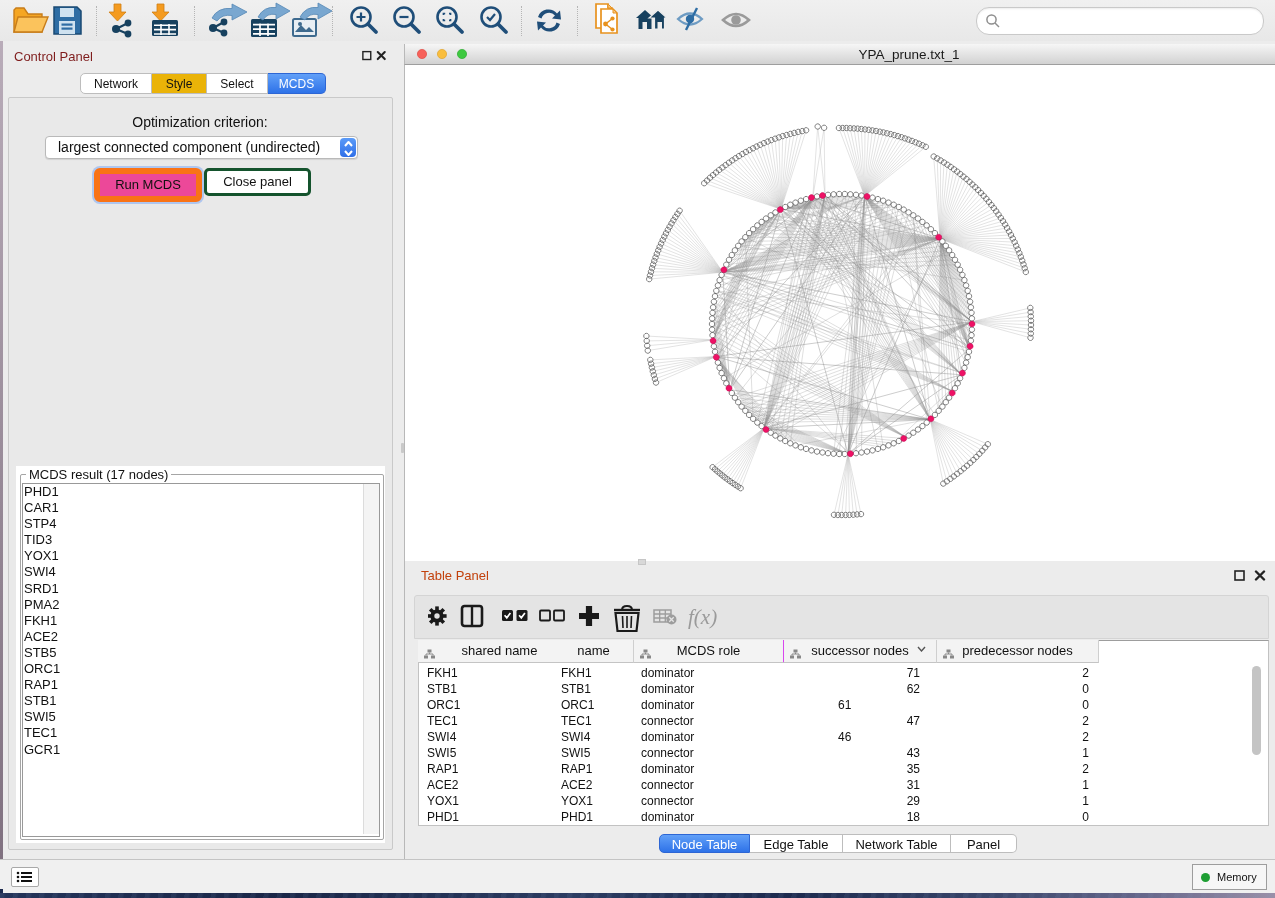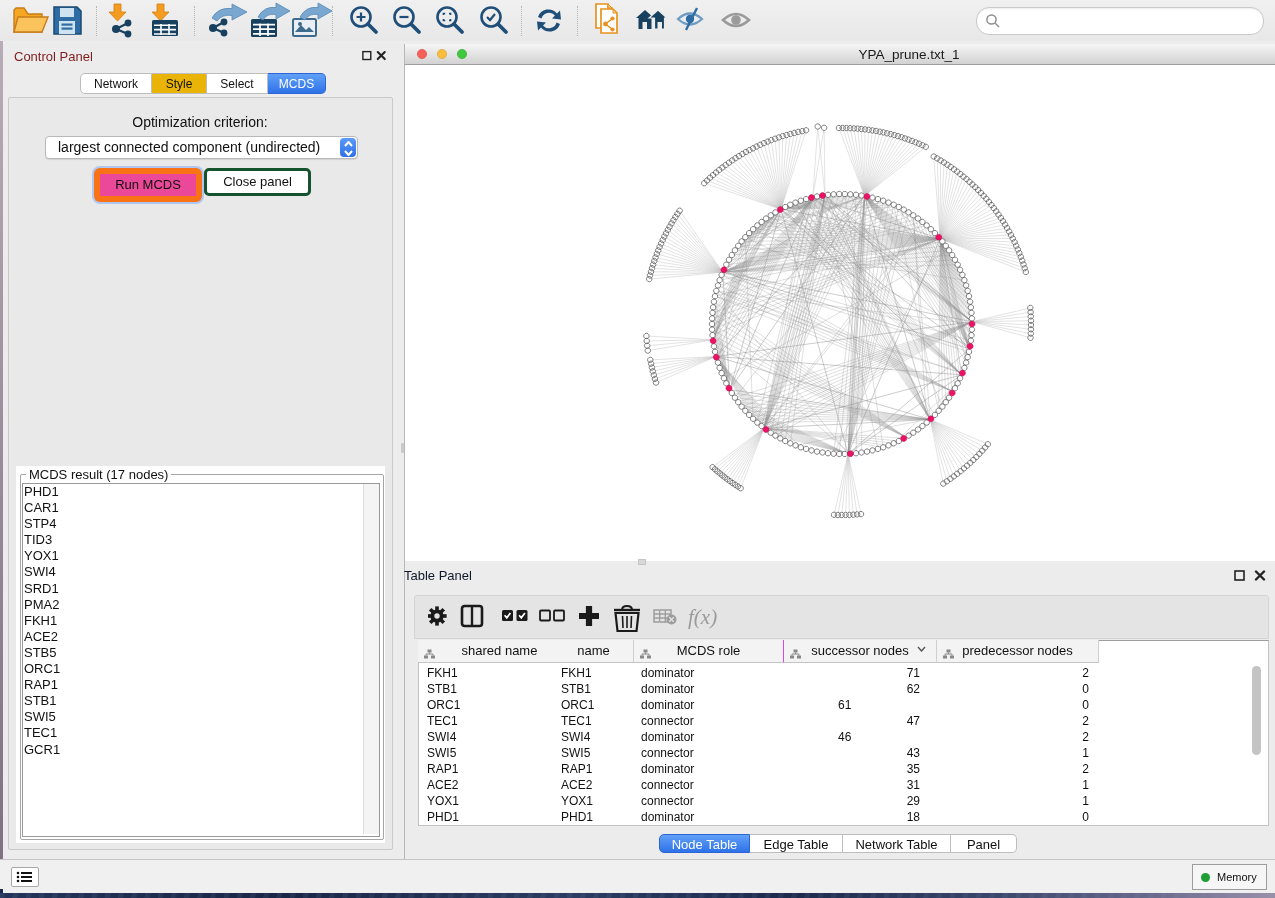--- a/index.html
+++ b/index.html
@@ -198,21 +198,21 @@
 </div>
 <svg style="position:absolute;left:405px;top:64px" width="870" height="497" viewBox="405 64 870 497">
     <path d="M781.0 209.2L888.5 202.6M781.0 209.2L883.2 200.7M781.0 209.2L877.9 199.1M781.0 209.2L872.5 197.6M781.0 209.2L867.0 196.4M781.0 209.2L861.5 195.5M781.0 209.2L856.0 194.8M781.0 209.2L850.4 194.3M781.0 209.2L844.8 194.0M781.0 209.2L839.2 194.0M781.0 209.2L833.6 194.3M781.0 209.2L828.0 194.8M781.0 209.2L822.5 195.5M781.0 209.2L817.0 196.4M781.0 209.2L811.5 197.6M781.0 209.2L713.1 307.3M781.0 209.2L712.5 312.8M781.0 209.2L712.1 318.4M781.0 209.2L712.0 324.0M781.0 209.2L712.1 329.6M781.0 209.2L741.6 241.4M781.0 209.2L738.2 245.8M781.0 209.2L734.9 250.3M781.0 209.2L731.8 255.0M781.0 209.2L729.0 259.8M781.0 209.2L726.3 264.7M781.0 209.2L723.9 269.8M781.0 209.2L721.6 274.9M781.0 209.2L898.8 207.0M781.0 209.2L893.7 204.7M864.6 196.0L966.1 362.6M864.6 196.0L967.7 357.2M864.6 196.0L969.0 351.8M864.6 196.0L970.1 346.3M864.6 196.0L970.9 340.7M864.6 196.0L971.5 335.2M864.6 196.0L971.9 329.6M864.6 196.0L972.0 324.0M864.6 196.0L971.9 318.4M864.6 196.0L971.5 312.8M864.6 196.0L970.9 307.3M864.6 196.0L970.1 301.7M864.6 196.0L969.0 296.2M864.6 196.0L967.7 290.8M864.6 196.0L966.1 285.4M864.6 196.0L833.6 453.7M864.6 196.0L839.2 454.0M864.6 196.0L844.8 454.0M864.6 196.0L850.4 453.7M864.6 196.0L856.0 453.2M864.6 196.0L861.5 452.5M864.6 196.0L964.4 280.1M864.6 196.0L962.4 274.9M864.6 196.0L960.1 269.8M864.6 196.0L957.7 264.7M864.6 196.0L749.1 233.1M864.6 196.0L745.3 237.2M864.6 196.0L741.6 241.4M864.6 196.0L738.2 245.8M940.1 238.7L938.7 410.8M940.1 238.7L942.4 406.6M940.1 238.7L945.8 402.2M940.1 238.7L949.1 397.7M940.1 238.7L952.2 393.0M940.1 238.7L955.0 388.2M940.1 238.7L957.7 383.3M940.1 238.7L960.1 378.2M940.1 238.7L770.7 215.3M940.1 238.7L766.0 218.5M940.1 238.7L761.6 221.9M940.1 238.7L757.3 225.4M940.1 238.7L753.1 229.2M940.1 238.7L749.1 233.1M940.1 238.7L745.3 237.2M940.1 238.7L741.6 241.4M940.1 238.7L738.2 245.8M940.1 238.7L734.9 250.3M940.1 238.7L731.8 255.0M940.1 238.7L729.0 259.8M940.1 238.7L726.3 264.7M940.1 238.7L966.1 362.6M940.1 238.7L967.7 357.2M940.1 238.7L969.0 351.8M940.1 238.7L970.1 346.3M940.1 238.7L970.9 340.7M940.1 238.7L971.5 335.2M940.1 238.7L971.9 329.6M940.1 238.7L972.0 324.0M940.1 238.7L971.9 318.4M940.1 238.7L971.5 312.8M940.1 238.7L970.9 307.3M940.1 238.7L970.1 301.7M940.1 238.7L969.0 296.2M940.1 238.7L967.7 290.8M940.1 238.7L966.1 285.4M940.1 238.7L723.9 269.8M940.1 238.7L721.6 274.9M940.1 238.7L719.6 280.1M940.1 238.7L717.9 285.4M940.1 238.7L712.5 312.8M940.1 238.7L712.1 318.4M940.1 238.7L712.0 324.0M940.1 238.7L712.1 329.6M940.1 238.7L712.5 335.2M972.0 321.7L822.5 195.5M972.0 321.7L817.0 196.4M972.0 321.7L811.5 197.6M972.0 321.7L806.1 199.1M972.0 321.7L800.8 200.7M972.0 321.7L734.9 397.7M972.0 321.7L738.2 402.2M972.0 321.7L741.6 406.6M972.0 321.7L745.3 410.8M972.0 321.7L749.1 414.9M972.0 321.7L753.1 418.8M972.0 321.7L757.3 422.6M972.0 321.7L761.6 426.1M972.0 321.7L766.0 429.5M972.0 321.7L770.7 432.7M972.0 321.7L775.4 435.6M930.2 419.5L828.0 194.8M930.2 419.5L822.5 195.5M930.2 419.5L817.0 196.4M930.2 419.5L811.5 197.6M930.2 419.5L806.1 199.1M930.2 419.5L800.8 200.7M930.2 419.5L795.5 202.6M930.2 419.5L790.3 204.7M930.2 419.5L785.2 207.0M930.2 419.5L731.8 393.0M930.2 419.5L734.9 397.7M930.2 419.5L738.2 402.2M930.2 419.5L741.6 406.6M930.2 419.5L745.3 410.8M930.2 419.5L749.1 414.9M930.2 419.5L753.1 418.8M930.2 419.5L757.3 422.6M930.2 419.5L913.3 215.3M848.1 453.9L908.6 212.4M848.1 453.9L903.7 209.6M848.1 453.9L898.8 207.0M848.1 453.9L893.7 204.7M848.1 453.9L888.5 202.6M848.1 453.9L883.2 200.7M848.1 453.9L877.9 199.1M848.1 453.9L872.5 197.6M848.1 453.9L867.0 196.4M848.1 453.9L861.5 195.5M848.1 453.9L856.0 194.8M848.1 453.9L738.2 402.2M848.1 453.9L741.6 406.6M848.1 453.9L745.3 410.8M848.1 453.9L749.1 414.9M848.1 453.9L753.1 418.8M848.1 453.9L757.3 422.6M848.1 453.9L761.6 426.1M848.1 453.9L766.0 429.5M848.1 453.9L770.7 432.7M848.1 453.9L775.4 435.6M848.1 453.9L716.3 290.8M764.1 428.1L883.2 447.3M764.1 428.1L888.5 445.4M764.1 428.1L893.7 443.3M764.1 428.1L898.8 441.0M764.1 428.1L903.7 438.4M764.1 428.1L872.5 197.6M764.1 428.1L867.0 196.4M764.1 428.1L861.5 195.5M764.1 428.1L856.0 194.8M764.1 428.1L850.4 194.3M764.1 428.1L844.8 194.0M764.1 428.1L839.2 194.0M764.1 428.1L833.6 194.3M764.1 428.1L828.0 194.8M764.1 428.1L822.5 195.5M764.1 428.1L817.0 196.4M764.1 428.1L811.5 197.6M764.1 428.1L806.1 199.1M764.1 428.1L926.7 225.4M764.1 428.1L922.4 221.9M716.1 356.5L753.1 418.8M716.1 356.5L757.3 422.6M716.1 356.5L761.6 426.1M716.1 356.5L766.0 429.5M716.1 356.5L770.7 432.7M716.1 356.5L775.4 435.6M716.1 356.5L780.3 438.4M716.1 356.5L785.2 441.0M716.1 356.5L790.3 443.3M713.0 339.8L775.4 212.4M713.0 339.8L770.7 215.3M713.0 339.8L766.0 218.5M713.0 339.8L761.6 221.9M713.0 339.8L757.3 225.4M713.0 339.8L753.1 229.2M713.0 339.8L749.1 233.1M713.0 339.8L745.3 237.2M722.8 272.2L957.7 264.7M722.8 272.2L955.0 259.8M722.8 272.2L952.2 255.0M722.8 272.2L949.1 250.3M722.8 272.2L945.8 245.8M722.8 272.2L942.4 241.4M722.8 272.2L926.7 225.4M722.8 272.2L922.4 221.9M722.8 272.2L918.0 218.5M722.8 272.2L913.3 215.3M722.8 272.2L908.6 212.4M722.8 272.2L903.7 209.6M722.8 272.2L898.8 207.0M722.8 272.2L893.7 204.7M722.8 272.2L888.5 202.6M722.8 272.2L883.2 200.7M722.8 272.2L877.9 199.1M722.8 272.2L872.5 197.6M812.8 197.3L712.5 312.8M812.8 197.3L712.1 318.4M812.8 197.3L712.0 324.0M812.8 197.3L712.1 329.6M812.8 197.3L712.5 335.2M812.8 197.3L713.1 340.7M812.8 197.3L713.9 346.3M812.8 197.3L715.0 351.8M812.8 197.3L716.3 357.2M812.8 197.3L717.9 362.6M812.8 197.3L719.6 367.9M812.8 197.3L757.3 422.6M825.0 195.1L761.6 426.1M825.0 195.1L766.0 429.5M825.0 195.1L770.7 432.7M825.0 195.1L775.4 435.6M825.0 195.1L780.3 438.4M825.0 195.1L785.2 441.0M825.0 195.1L790.3 443.3M825.0 195.1L757.3 225.4M825.0 195.1L753.1 229.2M825.0 195.1L749.1 233.1M825.0 195.1L745.3 237.2M825.0 195.1L741.6 241.4M729.8 389.6L715.0 296.2M729.8 389.6L713.9 301.7M729.8 389.6L713.1 307.3M729.8 389.6L712.5 312.8M729.8 389.6L712.1 318.4M729.8 389.6L712.0 324.0M729.8 389.6L712.1 329.6M729.8 389.6L712.5 335.2M729.8 389.6L713.1 340.7M729.8 389.6L713.9 346.3M729.8 389.6L715.0 351.8M969.6 348.8L934.9 233.1M969.6 348.8L930.9 229.2M969.6 348.8L926.7 225.4M969.6 348.8L922.4 221.9M969.6 348.8L918.0 218.5M969.6 348.8L913.3 215.3M969.6 348.8L908.6 212.4M969.6 348.8L903.7 209.6M969.6 348.8L898.8 207.0M961.7 374.8L806.1 199.1M961.7 374.8L800.8 200.7M961.7 374.8L795.5 202.6M961.7 374.8L790.3 204.7M961.7 374.8L785.2 207.0M961.7 374.8L780.3 209.6M961.7 374.8L775.4 212.4M961.7 374.8L770.7 215.3M961.7 374.8L766.0 218.5M953.0 391.7L726.3 264.7M953.0 391.7L723.9 269.8M953.0 391.7L721.6 274.9M953.0 391.7L719.6 280.1M953.0 391.7L717.9 285.4M953.0 391.7L716.3 290.8M953.0 391.7L715.0 296.2M905.8 437.3L713.9 301.7M905.8 437.3L713.1 307.3M905.8 437.3L712.5 312.8M905.8 437.3L712.1 318.4M905.8 437.3L712.0 324.0M905.8 437.3L712.1 329.6M905.8 437.3L712.5 335.2M905.8 437.3L713.1 340.7M905.8 437.3L713.9 346.3M970.1 346.3L745.3 237.2M723.9 378.2L949.1 250.3M738.2 245.8L964.4 280.1M717.9 362.6L800.8 447.3M715.0 296.2L942.4 241.4M753.1 229.2L971.9 329.6M717.9 362.6L753.1 229.2M930.9 418.8L795.5 445.4M883.2 447.3L844.8 194.0M716.3 290.8L850.4 194.3M723.9 269.8L970.9 340.7M962.4 373.1L716.3 290.8M753.1 418.8L745.3 237.2M850.4 194.3L942.4 406.6M926.7 422.6L913.3 215.3M955.0 259.8L888.5 202.6M833.6 453.7L942.4 241.4M893.7 443.3L957.7 383.3M721.6 274.9L969.0 351.8M971.5 312.8L883.2 200.7M962.4 373.1L715.0 296.2M734.9 397.7L888.5 202.6M712.5 335.2L850.4 453.7M822.5 195.5L877.9 448.9M972.0 324.0L716.3 290.8M934.9 414.9L795.5 202.6M938.7 410.8L893.7 204.7" stroke="#949494" stroke-width="0.5" fill="none" opacity="0.6"></path>
     <path d="M781.0 209.2L940.1 238.7M781.0 209.2L848.1 453.9M781.0 209.2L729.8 389.6M781.0 209.2L969.6 348.8M781.0 209.2L961.7 374.8M864.6 196.0L930.2 419.5M864.6 196.0L848.1 453.9M864.6 196.0L812.8 197.3M864.6 196.0L729.8 389.6M864.6 196.0L716.1 356.5M940.1 238.7L848.1 453.9M940.1 238.7L812.8 197.3M940.1 238.7L969.6 348.8M940.1 238.7L961.7 374.8M972.0 321.7L722.8 272.2M972.0 321.7L812.8 197.3M972.0 321.7L825.0 195.1M972.0 321.7L969.6 348.8M972.0 321.7L961.7 374.8M972.0 321.7L716.1 356.5M930.2 419.5L764.1 428.1M930.2 419.5L825.0 195.1M930.2 419.5L729.8 389.6M930.2 419.5L961.7 374.8M930.2 419.5L716.1 356.5M848.1 453.9L969.6 348.8M848.1 453.9L961.7 374.8M764.1 428.1L961.7 374.8M722.8 272.2L812.8 197.3M722.8 272.2L729.8 389.6M722.8 272.2L969.6 348.8M812.8 197.3L825.0 195.1M812.8 197.3L729.8 389.6M825.0 195.1L969.6 348.8M969.6 348.8L961.7 374.8M961.7 374.8L716.1 356.5" stroke="#8a8a8a" stroke-width="0.7" fill="none" opacity="0.62"></path>
     <path d="M781.0 209.2L806.1 130.3M781.0 209.2L802.2 131.1M781.0 209.2L798.2 131.9M781.0 209.2L794.3 132.9M781.0 209.2L790.4 133.9M781.0 209.2L786.6 135.0M781.0 209.2L782.7 136.1M781.0 209.2L778.9 137.4M781.0 209.2L775.1 138.7M781.0 209.2L771.3 140.1M781.0 209.2L767.6 141.6M781.0 209.2L763.9 143.1M781.0 209.2L760.2 144.8M781.0 209.2L756.6 146.5M781.0 209.2L753.0 148.3M781.0 209.2L749.4 150.1M781.0 209.2L745.9 152.0M781.0 209.2L742.4 154.0M781.0 209.2L738.9 156.1M781.0 209.2L735.5 158.2M781.0 209.2L732.2 160.4M781.0 209.2L728.9 162.7M781.0 209.2L725.6 165.1M781.0 209.2L722.4 167.5M781.0 209.2L719.2 169.9M781.0 209.2L716.1 172.5M781.0 209.2L713.0 175.1M781.0 209.2L710.0 177.7M781.0 209.2L707.1 180.5M781.0 209.2L704.2 183.2M864.6 196.0L925.8 146.8M864.6 196.0L922.4 145.2M864.6 196.0L919.0 143.7M864.6 196.0L915.5 142.3M864.6 196.0L912.0 140.9M864.6 196.0L908.5 139.6M864.6 196.0L905.0 138.4M864.6 196.0L901.5 137.2M864.6 196.0L897.9 136.1M864.6 196.0L894.3 135.1M864.6 196.0L890.7 134.1M864.6 196.0L887.1 133.3M864.6 196.0L883.4 132.4M864.6 196.0L879.8 131.7M864.6 196.0L876.1 131.0M864.6 196.0L872.4 130.4M864.6 196.0L868.7 129.8M864.6 196.0L865.0 129.4M864.6 196.0L861.3 129.0M864.6 196.0L857.6 128.6M864.6 196.0L853.9 128.4M864.6 196.0L850.1 128.2M864.6 196.0L846.4 128.0M864.6 196.0L842.7 128.0M864.6 196.0L838.9 128.0M940.1 238.7L1025.8 272.0M940.1 238.7L1024.7 268.2M940.1 238.7L1023.5 264.4M940.1 238.7L1022.2 260.6M940.1 238.7L1020.8 256.8M940.1 238.7L1019.4 253.1M940.1 238.7L1017.8 249.4M940.1 238.7L1016.2 245.8M940.1 238.7L1014.6 242.1M940.1 238.7L1012.8 238.5M940.1 238.7L1011.0 235.0M940.1 238.7L1009.1 231.5M940.1 238.7L1007.1 228.0M940.1 238.7L1005.1 224.6M940.1 238.7L1003.0 221.2M940.1 238.7L1000.8 217.9M940.1 238.7L998.5 214.6M940.1 238.7L996.2 211.3M940.1 238.7L993.8 208.1M940.1 238.7L991.4 205.0M940.1 238.7L988.9 201.9M940.1 238.7L986.3 198.8M940.1 238.7L983.6 195.8M940.1 238.7L980.9 192.9M940.1 238.7L978.1 190.0M940.1 238.7L975.3 187.2M940.1 238.7L972.4 184.5M940.1 238.7L969.5 181.8M940.1 238.7L966.5 179.1M940.1 238.7L963.4 176.6M940.1 238.7L960.3 174.1M940.1 238.7L957.2 171.6M940.1 238.7L954.0 169.3M940.1 238.7L950.7 166.9M940.1 238.7L947.4 164.7M940.1 238.7L944.0 162.5M940.1 238.7L940.6 160.4M940.1 238.7L937.2 158.4M940.1 238.7L933.7 156.5M972.0 321.7L1030.5 337.8M972.0 321.7L1030.8 333.6M972.0 321.7L1030.9 329.3M972.0 321.7L1031.0 325.0M972.0 321.7L1031.0 320.7M972.0 321.7L1030.8 316.4M972.0 321.7L1030.6 312.1M972.0 321.7L1030.3 307.9M930.2 419.5L943.3 483.6M930.2 419.5L946.8 481.3M930.2 419.5L950.4 478.8M930.2 419.5L953.8 476.4M930.2 419.5L957.2 473.8M930.2 419.5L960.6 471.2M930.2 419.5L963.9 468.4M930.2 419.5L967.1 465.7M930.2 419.5L970.3 462.8M930.2 419.5L973.4 459.9M930.2 419.5L976.4 456.9M930.2 419.5L979.4 453.8M930.2 419.5L982.3 450.7M930.2 419.5L985.1 447.5M930.2 419.5L987.8 444.2M848.1 453.9L834.0 514.8M848.1 453.9L837.9 515.0M848.1 453.9L841.7 515.0M848.1 453.9L845.6 515.0M848.1 453.9L849.4 514.9M848.1 453.9L853.3 514.7M848.1 453.9L857.1 514.4M848.1 453.9L861.0 514.1M764.1 428.1L712.6 467.2M764.1 428.1L715.0 469.3M764.1 428.1L717.4 471.4M764.1 428.1L719.9 473.4M764.1 428.1L722.3 475.4M764.1 428.1L724.8 477.4M764.1 428.1L727.4 479.3M764.1 428.1L730.0 481.2M764.1 428.1L732.6 483.0M764.1 428.1L735.2 484.8M764.1 428.1L737.9 486.5M764.1 428.1L740.6 488.2M716.1 356.5L650.3 359.9M716.1 356.5L651.1 363.7M716.1 356.5L651.9 367.5M716.1 356.5L652.8 371.3M716.1 356.5L653.8 375.1M716.1 356.5L654.9 378.9M716.1 356.5L656.0 382.6M713.0 339.8L646.4 336.0M713.0 339.8L646.7 340.9M713.0 339.8L647.2 345.7M713.0 339.8L647.8 350.6M722.8 272.2L679.6 210.7M722.8 272.2L677.5 213.8M722.8 272.2L675.4 217.0M722.8 272.2L673.4 220.2M722.8 272.2L671.5 223.4M722.8 272.2L669.6 226.7M722.8 272.2L667.8 229.9M722.8 272.2L666.0 233.3M722.8 272.2L664.3 236.6M722.8 272.2L662.7 240.0M722.8 272.2L661.1 243.5M722.8 272.2L659.6 246.9M722.8 272.2L658.2 250.4M722.8 272.2L656.8 253.9M722.8 272.2L655.5 257.5M722.8 272.2L654.3 261.0M722.8 272.2L653.1 264.6M722.8 272.2L652.0 268.2M722.8 272.2L651.0 271.8M722.8 272.2L650.0 275.5M722.8 272.2L649.2 279.1M812.8 197.3L817.7 126.5M812.8 197.3L824.1 127.8M825.0 195.1L817.7 126.5M825.0 195.1L824.1 127.8" stroke="#c2c2c2" stroke-width="0.5" fill="none" opacity="0.9"></path>
     <path d="M971.9 315.7a2.7 2.7 0 1 0 .01 0zM971.5 310.1a2.7 2.7 0 1 0 .01 0zM970.9 304.6a2.7 2.7 0 1 0 .01 0zM970.1 299.0a2.7 2.7 0 1 0 .01 0zM969.0 293.5a2.7 2.7 0 1 0 .01 0zM967.7 288.1a2.7 2.7 0 1 0 .01 0zM966.1 282.7a2.7 2.7 0 1 0 .01 0zM964.4 277.4a2.7 2.7 0 1 0 .01 0zM962.4 272.2a2.7 2.7 0 1 0 .01 0zM960.1 267.1a2.7 2.7 0 1 0 .01 0zM957.7 262.0a2.7 2.7 0 1 0 .01 0zM955.0 257.1a2.7 2.7 0 1 0 .01 0zM952.2 252.3a2.7 2.7 0 1 0 .01 0zM949.1 247.6a2.7 2.7 0 1 0 .01 0zM945.8 243.1a2.7 2.7 0 1 0 .01 0zM942.4 238.7a2.7 2.7 0 1 0 .01 0zM934.9 230.4a2.7 2.7 0 1 0 .01 0zM930.9 226.5a2.7 2.7 0 1 0 .01 0zM926.7 222.7a2.7 2.7 0 1 0 .01 0zM922.4 219.2a2.7 2.7 0 1 0 .01 0zM918.0 215.8a2.7 2.7 0 1 0 .01 0zM913.3 212.6a2.7 2.7 0 1 0 .01 0zM908.6 209.7a2.7 2.7 0 1 0 .01 0zM903.7 206.9a2.7 2.7 0 1 0 .01 0zM898.8 204.3a2.7 2.7 0 1 0 .01 0zM893.7 202.0a2.7 2.7 0 1 0 .01 0zM888.5 199.9a2.7 2.7 0 1 0 .01 0zM883.2 198.0a2.7 2.7 0 1 0 .01 0zM877.9 196.4a2.7 2.7 0 1 0 .01 0zM872.5 194.9a2.7 2.7 0 1 0 .01 0zM861.5 192.8a2.7 2.7 0 1 0 .01 0zM856.0 192.1a2.7 2.7 0 1 0 .01 0zM850.4 191.6a2.7 2.7 0 1 0 .01 0zM844.8 191.3a2.7 2.7 0 1 0 .01 0zM839.2 191.3a2.7 2.7 0 1 0 .01 0zM833.6 191.6a2.7 2.7 0 1 0 .01 0zM828.0 192.1a2.7 2.7 0 1 0 .01 0zM817.0 193.7a2.7 2.7 0 1 0 .01 0zM806.1 196.4a2.7 2.7 0 1 0 .01 0zM800.8 198.0a2.7 2.7 0 1 0 .01 0zM795.5 199.9a2.7 2.7 0 1 0 .01 0zM790.3 202.0a2.7 2.7 0 1 0 .01 0zM785.2 204.3a2.7 2.7 0 1 0 .01 0zM775.4 209.7a2.7 2.7 0 1 0 .01 0zM770.7 212.6a2.7 2.7 0 1 0 .01 0zM766.0 215.8a2.7 2.7 0 1 0 .01 0zM761.6 219.2a2.7 2.7 0 1 0 .01 0zM757.3 222.7a2.7 2.7 0 1 0 .01 0zM753.1 226.5a2.7 2.7 0 1 0 .01 0zM749.1 230.4a2.7 2.7 0 1 0 .01 0zM745.3 234.5a2.7 2.7 0 1 0 .01 0zM741.6 238.7a2.7 2.7 0 1 0 .01 0zM738.2 243.1a2.7 2.7 0 1 0 .01 0zM734.9 247.6a2.7 2.7 0 1 0 .01 0zM731.8 252.3a2.7 2.7 0 1 0 .01 0zM729.0 257.1a2.7 2.7 0 1 0 .01 0zM726.3 262.0a2.7 2.7 0 1 0 .01 0zM721.6 272.2a2.7 2.7 0 1 0 .01 0zM719.6 277.4a2.7 2.7 0 1 0 .01 0zM717.9 282.7a2.7 2.7 0 1 0 .01 0zM716.3 288.1a2.7 2.7 0 1 0 .01 0zM715.0 293.5a2.7 2.7 0 1 0 .01 0zM713.9 299.0a2.7 2.7 0 1 0 .01 0zM713.1 304.6a2.7 2.7 0 1 0 .01 0zM712.5 310.1a2.7 2.7 0 1 0 .01 0zM712.1 315.7a2.7 2.7 0 1 0 .01 0zM712.0 321.3a2.7 2.7 0 1 0 .01 0zM712.1 326.9a2.7 2.7 0 1 0 .01 0zM712.5 332.5a2.7 2.7 0 1 0 .01 0zM713.9 343.6a2.7 2.7 0 1 0 .01 0zM715.0 349.1a2.7 2.7 0 1 0 .01 0zM717.9 359.9a2.7 2.7 0 1 0 .01 0zM719.6 365.2a2.7 2.7 0 1 0 .01 0zM721.6 370.4a2.7 2.7 0 1 0 .01 0zM723.9 375.5a2.7 2.7 0 1 0 .01 0zM726.3 380.6a2.7 2.7 0 1 0 .01 0zM731.8 390.3a2.7 2.7 0 1 0 .01 0zM734.9 395.0a2.7 2.7 0 1 0 .01 0zM738.2 399.5a2.7 2.7 0 1 0 .01 0zM741.6 403.9a2.7 2.7 0 1 0 .01 0zM745.3 408.1a2.7 2.7 0 1 0 .01 0zM749.1 412.2a2.7 2.7 0 1 0 .01 0zM753.1 416.1a2.7 2.7 0 1 0 .01 0zM757.3 419.9a2.7 2.7 0 1 0 .01 0zM761.6 423.4a2.7 2.7 0 1 0 .01 0zM770.7 430.0a2.7 2.7 0 1 0 .01 0zM775.4 432.9a2.7 2.7 0 1 0 .01 0zM780.3 435.7a2.7 2.7 0 1 0 .01 0zM785.2 438.3a2.7 2.7 0 1 0 .01 0zM790.3 440.6a2.7 2.7 0 1 0 .01 0zM795.5 442.7a2.7 2.7 0 1 0 .01 0zM800.8 444.6a2.7 2.7 0 1 0 .01 0zM806.1 446.2a2.7 2.7 0 1 0 .01 0zM811.5 447.7a2.7 2.7 0 1 0 .01 0zM817.0 448.9a2.7 2.7 0 1 0 .01 0zM822.5 449.8a2.7 2.7 0 1 0 .01 0zM828.0 450.5a2.7 2.7 0 1 0 .01 0zM833.6 451.0a2.7 2.7 0 1 0 .01 0zM839.2 451.3a2.7 2.7 0 1 0 .01 0zM844.8 451.3a2.7 2.7 0 1 0 .01 0zM856.0 450.5a2.7 2.7 0 1 0 .01 0zM861.5 449.8a2.7 2.7 0 1 0 .01 0zM867.0 448.9a2.7 2.7 0 1 0 .01 0zM872.5 447.7a2.7 2.7 0 1 0 .01 0zM877.9 446.2a2.7 2.7 0 1 0 .01 0zM883.2 444.6a2.7 2.7 0 1 0 .01 0zM888.5 442.7a2.7 2.7 0 1 0 .01 0zM893.7 440.6a2.7 2.7 0 1 0 .01 0zM898.8 438.3a2.7 2.7 0 1 0 .01 0zM908.6 432.9a2.7 2.7 0 1 0 .01 0zM913.3 430.0a2.7 2.7 0 1 0 .01 0zM918.0 426.8a2.7 2.7 0 1 0 .01 0zM922.4 423.4a2.7 2.7 0 1 0 .01 0zM926.7 419.9a2.7 2.7 0 1 0 .01 0zM934.9 412.2a2.7 2.7 0 1 0 .01 0zM938.7 408.1a2.7 2.7 0 1 0 .01 0zM942.4 403.9a2.7 2.7 0 1 0 .01 0zM945.8 399.5a2.7 2.7 0 1 0 .01 0zM949.1 395.0a2.7 2.7 0 1 0 .01 0zM955.0 385.5a2.7 2.7 0 1 0 .01 0zM957.7 380.6a2.7 2.7 0 1 0 .01 0zM960.1 375.5a2.7 2.7 0 1 0 .01 0zM964.4 365.2a2.7 2.7 0 1 0 .01 0zM966.1 359.9a2.7 2.7 0 1 0 .01 0zM967.7 354.5a2.7 2.7 0 1 0 .01 0zM969.0 349.1a2.7 2.7 0 1 0 .01 0zM970.9 338.0a2.7 2.7 0 1 0 .01 0zM971.5 332.5a2.7 2.7 0 1 0 .01 0zM971.9 326.9a2.7 2.7 0 1 0 .01 0zM806.1 127.6a2.7 2.7 0 1 0 .01 0zM802.2 128.4a2.7 2.7 0 1 0 .01 0zM798.2 129.2a2.7 2.7 0 1 0 .01 0zM794.3 130.2a2.7 2.7 0 1 0 .01 0zM790.4 131.2a2.7 2.7 0 1 0 .01 0zM786.6 132.3a2.7 2.7 0 1 0 .01 0zM782.7 133.4a2.7 2.7 0 1 0 .01 0zM778.9 134.7a2.7 2.7 0 1 0 .01 0zM775.1 136.0a2.7 2.7 0 1 0 .01 0zM771.3 137.4a2.7 2.7 0 1 0 .01 0zM767.6 138.9a2.7 2.7 0 1 0 .01 0zM763.9 140.4a2.7 2.7 0 1 0 .01 0zM760.2 142.1a2.7 2.7 0 1 0 .01 0zM756.6 143.8a2.7 2.7 0 1 0 .01 0zM753.0 145.6a2.7 2.7 0 1 0 .01 0zM749.4 147.4a2.7 2.7 0 1 0 .01 0zM745.9 149.3a2.7 2.7 0 1 0 .01 0zM742.4 151.3a2.7 2.7 0 1 0 .01 0zM738.9 153.4a2.7 2.7 0 1 0 .01 0zM735.5 155.5a2.7 2.7 0 1 0 .01 0zM732.2 157.7a2.7 2.7 0 1 0 .01 0zM728.9 160.0a2.7 2.7 0 1 0 .01 0zM725.6 162.4a2.7 2.7 0 1 0 .01 0zM722.4 164.8a2.7 2.7 0 1 0 .01 0zM719.2 167.2a2.7 2.7 0 1 0 .01 0zM716.1 169.8a2.7 2.7 0 1 0 .01 0zM713.0 172.4a2.7 2.7 0 1 0 .01 0zM710.0 175.0a2.7 2.7 0 1 0 .01 0zM707.1 177.8a2.7 2.7 0 1 0 .01 0zM704.2 180.5a2.7 2.7 0 1 0 .01 0zM925.8 144.1a2.7 2.7 0 1 0 .01 0zM922.4 142.5a2.7 2.7 0 1 0 .01 0zM919.0 141.0a2.7 2.7 0 1 0 .01 0zM915.5 139.6a2.7 2.7 0 1 0 .01 0zM912.0 138.2a2.7 2.7 0 1 0 .01 0zM908.5 136.9a2.7 2.7 0 1 0 .01 0zM905.0 135.7a2.7 2.7 0 1 0 .01 0zM901.5 134.5a2.7 2.7 0 1 0 .01 0zM897.9 133.4a2.7 2.7 0 1 0 .01 0zM894.3 132.4a2.7 2.7 0 1 0 .01 0zM890.7 131.4a2.7 2.7 0 1 0 .01 0zM887.1 130.6a2.7 2.7 0 1 0 .01 0zM883.4 129.7a2.7 2.7 0 1 0 .01 0zM879.8 129.0a2.7 2.7 0 1 0 .01 0zM876.1 128.3a2.7 2.7 0 1 0 .01 0zM872.4 127.7a2.7 2.7 0 1 0 .01 0zM868.7 127.1a2.7 2.7 0 1 0 .01 0zM865.0 126.7a2.7 2.7 0 1 0 .01 0zM861.3 126.3a2.7 2.7 0 1 0 .01 0zM857.6 125.9a2.7 2.7 0 1 0 .01 0zM853.9 125.7a2.7 2.7 0 1 0 .01 0zM850.1 125.5a2.7 2.7 0 1 0 .01 0zM846.4 125.3a2.7 2.7 0 1 0 .01 0zM842.7 125.3a2.7 2.7 0 1 0 .01 0zM838.9 125.3a2.7 2.7 0 1 0 .01 0zM1025.8 269.3a2.7 2.7 0 1 0 .01 0zM1024.7 265.5a2.7 2.7 0 1 0 .01 0zM1023.5 261.7a2.7 2.7 0 1 0 .01 0zM1022.2 257.9a2.7 2.7 0 1 0 .01 0zM1020.8 254.1a2.7 2.7 0 1 0 .01 0zM1019.4 250.4a2.7 2.7 0 1 0 .01 0zM1017.8 246.7a2.7 2.7 0 1 0 .01 0zM1016.2 243.1a2.7 2.7 0 1 0 .01 0zM1014.6 239.4a2.7 2.7 0 1 0 .01 0zM1012.8 235.8a2.7 2.7 0 1 0 .01 0zM1011.0 232.3a2.7 2.7 0 1 0 .01 0zM1009.1 228.8a2.7 2.7 0 1 0 .01 0zM1007.1 225.3a2.7 2.7 0 1 0 .01 0zM1005.1 221.9a2.7 2.7 0 1 0 .01 0zM1003.0 218.5a2.7 2.7 0 1 0 .01 0zM1000.8 215.2a2.7 2.7 0 1 0 .01 0zM998.5 211.9a2.7 2.7 0 1 0 .01 0zM996.2 208.6a2.7 2.7 0 1 0 .01 0zM993.8 205.4a2.7 2.7 0 1 0 .01 0zM991.4 202.3a2.7 2.7 0 1 0 .01 0zM988.9 199.2a2.7 2.7 0 1 0 .01 0zM986.3 196.1a2.7 2.7 0 1 0 .01 0zM983.6 193.1a2.7 2.7 0 1 0 .01 0zM980.9 190.2a2.7 2.7 0 1 0 .01 0zM978.1 187.3a2.7 2.7 0 1 0 .01 0zM975.3 184.5a2.7 2.7 0 1 0 .01 0zM972.4 181.8a2.7 2.7 0 1 0 .01 0zM969.5 179.1a2.7 2.7 0 1 0 .01 0zM966.5 176.4a2.7 2.7 0 1 0 .01 0zM963.4 173.9a2.7 2.7 0 1 0 .01 0zM960.3 171.4a2.7 2.7 0 1 0 .01 0zM957.2 168.9a2.7 2.7 0 1 0 .01 0zM954.0 166.6a2.7 2.7 0 1 0 .01 0zM950.7 164.2a2.7 2.7 0 1 0 .01 0zM947.4 162.0a2.7 2.7 0 1 0 .01 0zM944.0 159.8a2.7 2.7 0 1 0 .01 0zM940.6 157.7a2.7 2.7 0 1 0 .01 0zM937.2 155.7a2.7 2.7 0 1 0 .01 0zM933.7 153.8a2.7 2.7 0 1 0 .01 0zM1030.5 335.1a2.7 2.7 0 1 0 .01 0zM1030.8 330.9a2.7 2.7 0 1 0 .01 0zM1030.9 326.6a2.7 2.7 0 1 0 .01 0zM1031.0 322.3a2.7 2.7 0 1 0 .01 0zM1031.0 318.0a2.7 2.7 0 1 0 .01 0zM1030.8 313.7a2.7 2.7 0 1 0 .01 0zM1030.6 309.4a2.7 2.7 0 1 0 .01 0zM1030.3 305.2a2.7 2.7 0 1 0 .01 0zM943.3 480.9a2.7 2.7 0 1 0 .01 0zM946.8 478.6a2.7 2.7 0 1 0 .01 0zM950.4 476.1a2.7 2.7 0 1 0 .01 0zM953.8 473.7a2.7 2.7 0 1 0 .01 0zM957.2 471.1a2.7 2.7 0 1 0 .01 0zM960.6 468.5a2.7 2.7 0 1 0 .01 0zM963.9 465.7a2.7 2.7 0 1 0 .01 0zM967.1 463.0a2.7 2.7 0 1 0 .01 0zM970.3 460.1a2.7 2.7 0 1 0 .01 0zM973.4 457.2a2.7 2.7 0 1 0 .01 0zM976.4 454.2a2.7 2.7 0 1 0 .01 0zM979.4 451.1a2.7 2.7 0 1 0 .01 0zM982.3 448.0a2.7 2.7 0 1 0 .01 0zM985.1 444.8a2.7 2.7 0 1 0 .01 0zM987.8 441.5a2.7 2.7 0 1 0 .01 0zM834.0 512.1a2.7 2.7 0 1 0 .01 0zM837.9 512.3a2.7 2.7 0 1 0 .01 0zM841.7 512.3a2.7 2.7 0 1 0 .01 0zM845.6 512.3a2.7 2.7 0 1 0 .01 0zM849.4 512.2a2.7 2.7 0 1 0 .01 0zM853.3 512.0a2.7 2.7 0 1 0 .01 0zM857.1 511.7a2.7 2.7 0 1 0 .01 0zM861.0 511.4a2.7 2.7 0 1 0 .01 0zM712.6 464.5a2.7 2.7 0 1 0 .01 0zM715.0 466.6a2.7 2.7 0 1 0 .01 0zM717.4 468.7a2.7 2.7 0 1 0 .01 0zM719.9 470.7a2.7 2.7 0 1 0 .01 0zM722.3 472.7a2.7 2.7 0 1 0 .01 0zM724.8 474.7a2.7 2.7 0 1 0 .01 0zM727.4 476.6a2.7 2.7 0 1 0 .01 0zM730.0 478.5a2.7 2.7 0 1 0 .01 0zM732.6 480.3a2.7 2.7 0 1 0 .01 0zM735.2 482.1a2.7 2.7 0 1 0 .01 0zM737.9 483.8a2.7 2.7 0 1 0 .01 0zM740.6 485.5a2.7 2.7 0 1 0 .01 0zM650.3 357.2a2.7 2.7 0 1 0 .01 0zM651.1 361.0a2.7 2.7 0 1 0 .01 0zM651.9 364.8a2.7 2.7 0 1 0 .01 0zM652.8 368.6a2.7 2.7 0 1 0 .01 0zM653.8 372.4a2.7 2.7 0 1 0 .01 0zM654.9 376.2a2.7 2.7 0 1 0 .01 0zM656.0 379.9a2.7 2.7 0 1 0 .01 0zM646.4 333.3a2.7 2.7 0 1 0 .01 0zM646.7 338.2a2.7 2.7 0 1 0 .01 0zM647.2 343.0a2.7 2.7 0 1 0 .01 0zM647.8 347.9a2.7 2.7 0 1 0 .01 0zM679.6 208.0a2.7 2.7 0 1 0 .01 0zM677.5 211.1a2.7 2.7 0 1 0 .01 0zM675.4 214.3a2.7 2.7 0 1 0 .01 0zM673.4 217.5a2.7 2.7 0 1 0 .01 0zM671.5 220.7a2.7 2.7 0 1 0 .01 0zM669.6 224.0a2.7 2.7 0 1 0 .01 0zM667.8 227.2a2.7 2.7 0 1 0 .01 0zM666.0 230.6a2.7 2.7 0 1 0 .01 0zM664.3 233.9a2.7 2.7 0 1 0 .01 0zM662.7 237.3a2.7 2.7 0 1 0 .01 0zM661.1 240.8a2.7 2.7 0 1 0 .01 0zM659.6 244.2a2.7 2.7 0 1 0 .01 0zM658.2 247.7a2.7 2.7 0 1 0 .01 0zM656.8 251.2a2.7 2.7 0 1 0 .01 0zM655.5 254.8a2.7 2.7 0 1 0 .01 0zM654.3 258.3a2.7 2.7 0 1 0 .01 0zM653.1 261.9a2.7 2.7 0 1 0 .01 0zM652.0 265.5a2.7 2.7 0 1 0 .01 0zM651.0 269.1a2.7 2.7 0 1 0 .01 0zM650.0 272.8a2.7 2.7 0 1 0 .01 0zM649.2 276.4a2.7 2.7 0 1 0 .01 0zM817.7 123.8a2.7 2.7 0 1 0 .01 0zM824.1 125.1a2.7 2.7 0 1 0 .01 0z" fill="#fff" stroke="#575757" stroke-width="0.75"></path>
     <path d="M850.4 450.7a3.0 3.0 0 1 0 .01 0zM766.0 426.5a3.0 3.0 0 1 0 .01 0zM729.0 385.2a3.0 3.0 0 1 0 .01 0zM716.3 354.2a3.0 3.0 0 1 0 .01 0zM713.1 337.7a3.0 3.0 0 1 0 .01 0zM723.9 266.8a3.0 3.0 0 1 0 .01 0zM780.3 206.6a3.0 3.0 0 1 0 .01 0zM811.5 194.6a3.0 3.0 0 1 0 .01 0zM822.5 192.5a3.0 3.0 0 1 0 .01 0zM867.0 193.4a3.0 3.0 0 1 0 .01 0zM938.7 234.2a3.0 3.0 0 1 0 .01 0zM972.0 321.0a3.0 3.0 0 1 0 .01 0zM970.1 343.3a3.0 3.0 0 1 0 .01 0zM962.4 370.1a3.0 3.0 0 1 0 .01 0zM952.2 390.0a3.0 3.0 0 1 0 .01 0zM930.9 415.8a3.0 3.0 0 1 0 .01 0zM903.7 435.4a3.0 3.0 0 1 0 .01 0z" fill="#ee1265" stroke="#c00550" stroke-width="0.5"></path>
   </svg>
 
 <div class="abs" style="left:404px;top:561px;width:871px;height:300px;background:#ececec;border-left:1px solid #b8b8b8"></div>
-<div class="txt" style="left:404px;top:568px;font-size:13px;color:#0f172a">Table Panel</div>
+<div class="txt" style="left:421px;top:568px;font-size:13px;color:#c2410c">Table Panel</div>
 <svg class="abs" style="left:1234px;top:570px" width="32" height="12" viewBox="0 0 32 12">
 <rect x="1" y="1" width="9" height="9" fill="none" stroke="#222" stroke-width="1.6"></rect>
 <path d="M22 1.5 L30 9.5 M30 1.5 L22 9.5" stroke="#222" stroke-width="2.4" stroke-linecap="round"></path>
 </svg>
 <div class="abs" style="left:414px;top:595px;width:853px;height:42px;background:#e4e4e4;border:1px solid #d4d4d4;border-radius:3px 3px 0 0"></div>
 <svg class="abs" style="left:428px;top:602px" width="295" height="30" viewBox="0 0 295 30">
 
 <g transform="translate(9,14)" fill="#1a1a1a">
 <circle r="6.6"></circle>
 <g>

